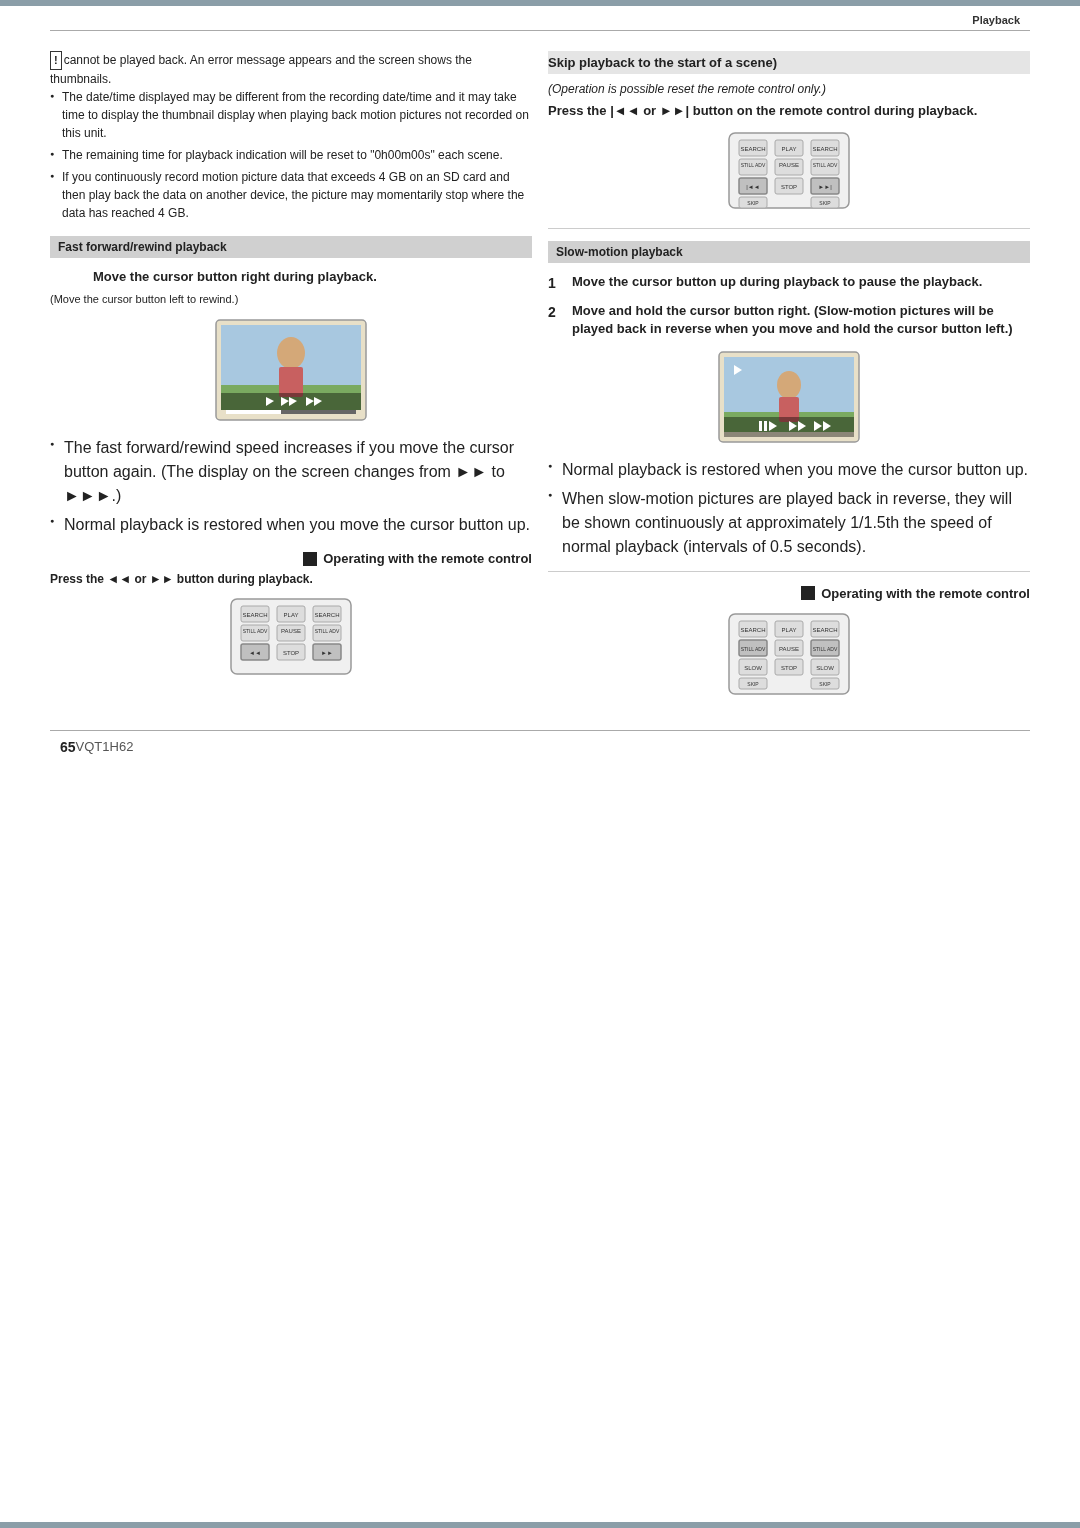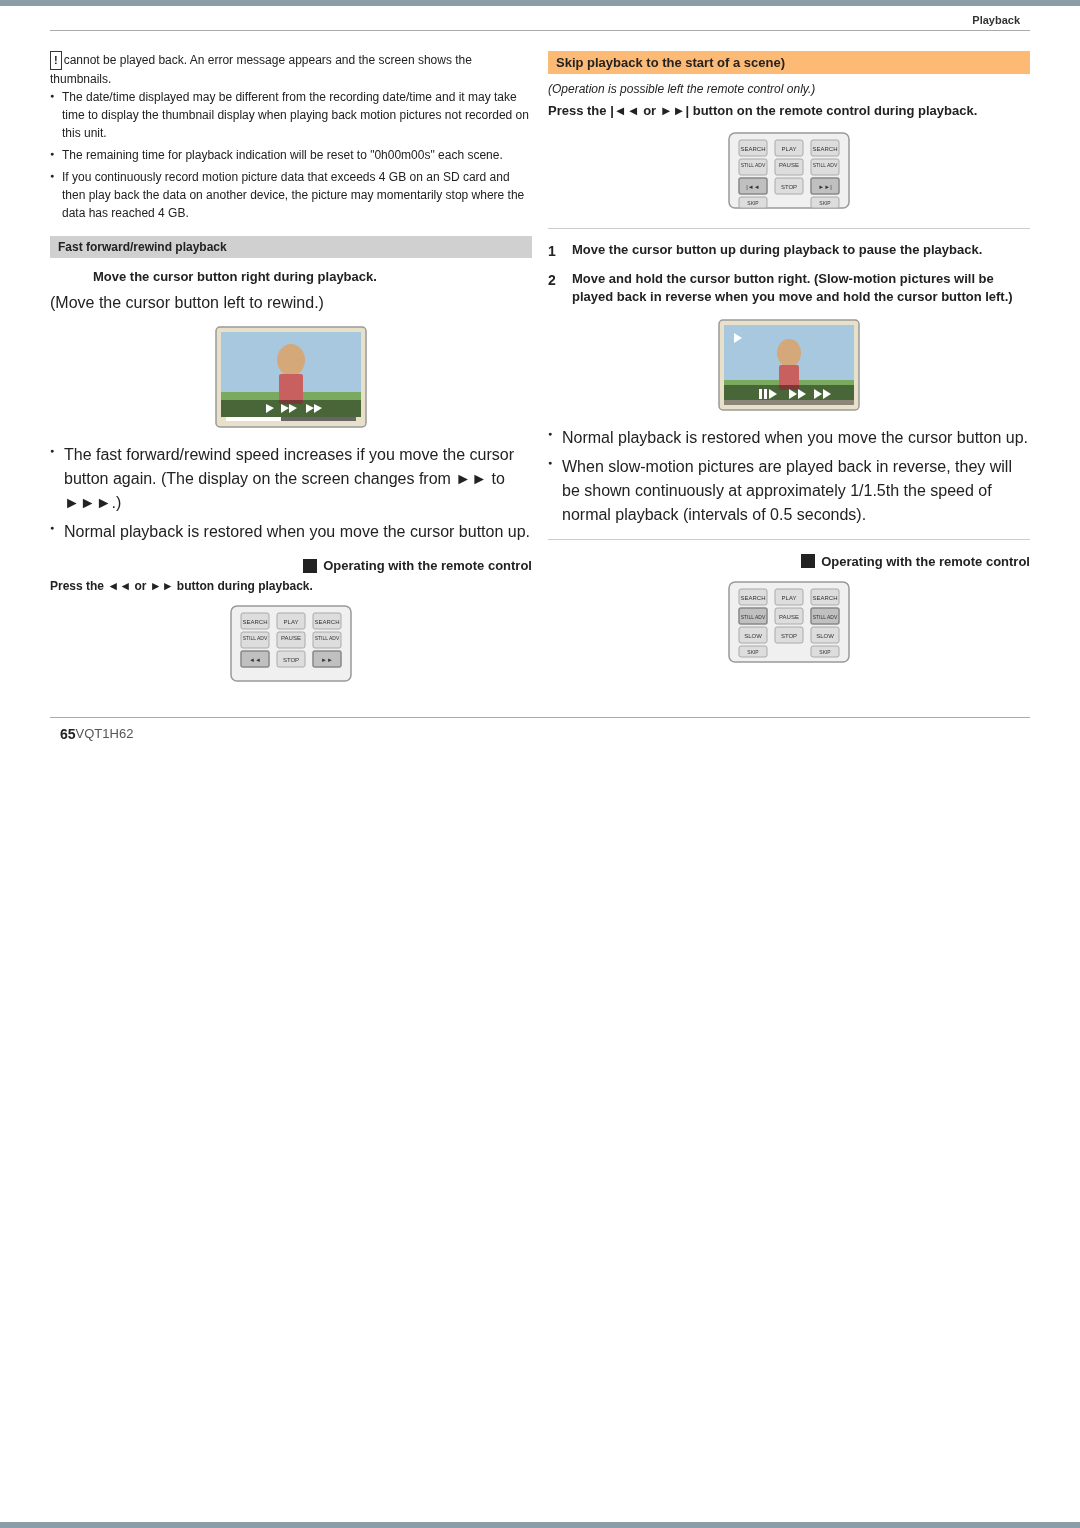--- a/index.html
+++ b/index.html
@@ -93,21 +93,21 @@
       margin-bottom: 10px;
     }
     .sub-heading-bold {
       font-size: 13px;
       font-weight: bold;
       margin-bottom: 6px;
       line-height: 1.4;
       padding-left: 43px;
     }
     .sub-heading-normal {
-      font-size: 16px;
+      font-size: 11px;
       margin-bottom: 6px;
       line-height: 1.4;
     }
     .bullets-section {
       font-size: 16px;
       line-height: 1.5;
     }
     .bullets-section ul {
       list-style: none;
       padding-left: 0;
@@ -160,22 +160,22 @@
       min-width: 20px;
       margin-right: 4px;
     }
     .num-content {
       font-weight: bold;
       font-size: 13px;
       line-height: 1.4;
     }
     
     .section-box {
-      background: #fdba74;
-      padding: 4px 8px;
+      background: #e5e5e5;
+      padding: 4px 0;
       margin-bottom: 8px;
     }
     .section-box-title {
       font-size: 13px;
       font-weight: bold;
     }
     .section-sub {
       font-size: 12px;
       font-style: italic;
       margin-bottom: 6px;
@@ -327,21 +327,21 @@
     </div>
 
     <div class="col-right">
 
       <div class="section-box">
         <div class="section-box-title">
           Skip playback to the start of a scene)
         </div>
       </div>
 
-      <div class="section-sub">(Operation is possible left the remote control only.)</div>
+      <div class="section-sub">(Operation is possible reset the remote control only.)</div>
 
       <div class="press-bold">Press the |◄◄ or ►►| button on the remote control during playback.</div>
 
       <div class="remote-container">
         <svg width="130" height="85" viewBox="0 0 130 85">
           <rect x="5" y="5" width="120" height="75" rx="6" ry="6" fill="#f0f0f0" stroke="#999" stroke-width="1.5"></rect>
           <rect x="15" y="12" width="28" height="16" rx="2" fill="#ddd" stroke="#aaa" stroke-width="1"></rect>
           <text x="29" y="23" text-anchor="middle" font-size="6" fill="#333">SEARCH</text>
           <rect x="51" y="12" width="28" height="16" rx="2" fill="#ddd" stroke="#aaa" stroke-width="1"></rect>
           <text x="65" y="23" text-anchor="middle" font-size="6" fill="#333">PLAY</text>
@@ -361,20 +361,21 @@
           <text x="101" y="61" text-anchor="middle" font-size="6" fill="#333">►►|</text>
           <rect x="15" y="69" width="28" height="11" rx="2" fill="#ddd" stroke="#aaa" stroke-width="1"></rect>
           <text x="29" y="77" text-anchor="middle" font-size="5" fill="#333">SKIP</text>
           <rect x="87" y="69" width="28" height="11" rx="2" fill="#ddd" stroke="#aaa" stroke-width="1"></rect>
           <text x="101" y="77" text-anchor="middle" font-size="5" fill="#333">SKIP</text>
         </svg>
       </div>
 
       <hr class="divider-line">
 
+      <div class="section-heading">Slow-motion playback</div>
 
       <div class="numbered-section">
         <div class="numbered-item">
           <span class="num-label">1</span>
           <span class="num-content">Move the cursor button up during playback to pause the playback.</span>
         </div>
         <div class="numbered-item">
           <span class="num-label">2</span>
           <span class="num-content">Move and hold the cursor button right. (Slow-motion pictures will be played back in reverse when you move and hold the cursor button left.)</span>
         </div>

